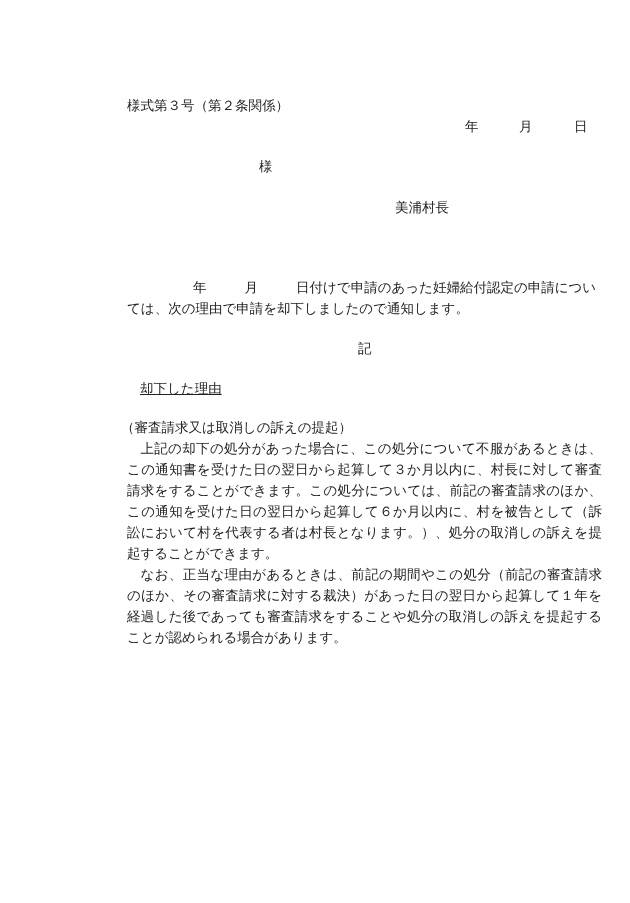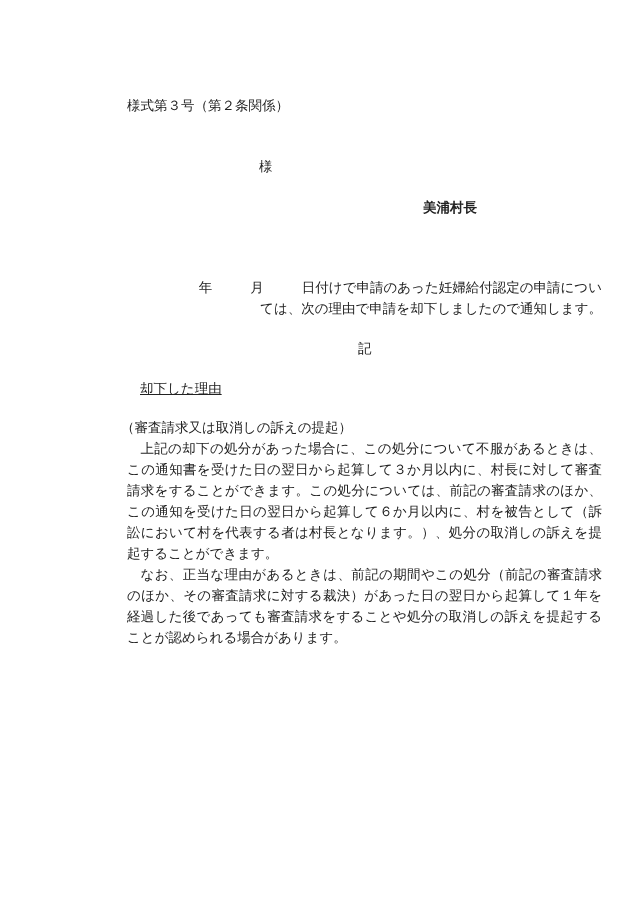--- a/index.html
+++ b/index.html
@@ -27,30 +27,29 @@
       position: absolute;
       white-space: nowrap;
       line-height: 20px;
     }
     .form-number { left: 80px; top: 95px; }
     .date-line { left: 418px; top: 116px; }
     .date-line span { display: inline-block; }
     .date-line .y { width: 54px; }
     .date-line .m { width: 55px; }
     .addressee { left: 212px; top: 156px; }
-    .issuer { left: 376px; top: 197px; font-weight: bold; }
+    .issuer { left: 348px; top: 197px; }
     .doc-title { left: 230px; top: 237px; }
 
     .intro {
       position: absolute;
       left: 80px;
       top: 277px;
       width: 475px;
       line-height: 21px;
-      text-align: right;
     }
     .intro .blank-y { display: inline-block; width: 66px; }
     .intro .blank-m { display: inline-block; width: 38px; }
     .intro .blank-d { display: inline-block; width: 38px; }
 
     .ki { left: 311px; top: 338px; }
     .reason-label { left: 93px; top: 378px; text-decoration: underline; }
 
     .appeal {
       position: absolute;
@@ -68,20 +67,23 @@
       text-indent: 1em;
     }
   </style>
 </head>
 <body>
 
 <div class="page">
 
   <div class="abs form-number">様式第３号（第２条関係）</div>
 
+  <div class="abs date-line">
+    <span class="y">年</span><span class="m">月</span><span class="d">日</span>
+  </div>
 
   <div class="abs addressee">様</div>
 
   <div class="abs issuer">美浦村長</div>
 
 
   <div class="intro"><span class="blank-y"></span><span>年</span><span class="blank-m"></span><span>月</span><span class="blank-d"></span><span>日付けで申請のあった妊婦給付認定の申請については、次の理由で申請を却下しましたので通知します。</span></div>
 
   <div class="abs ki">記</div>
 

